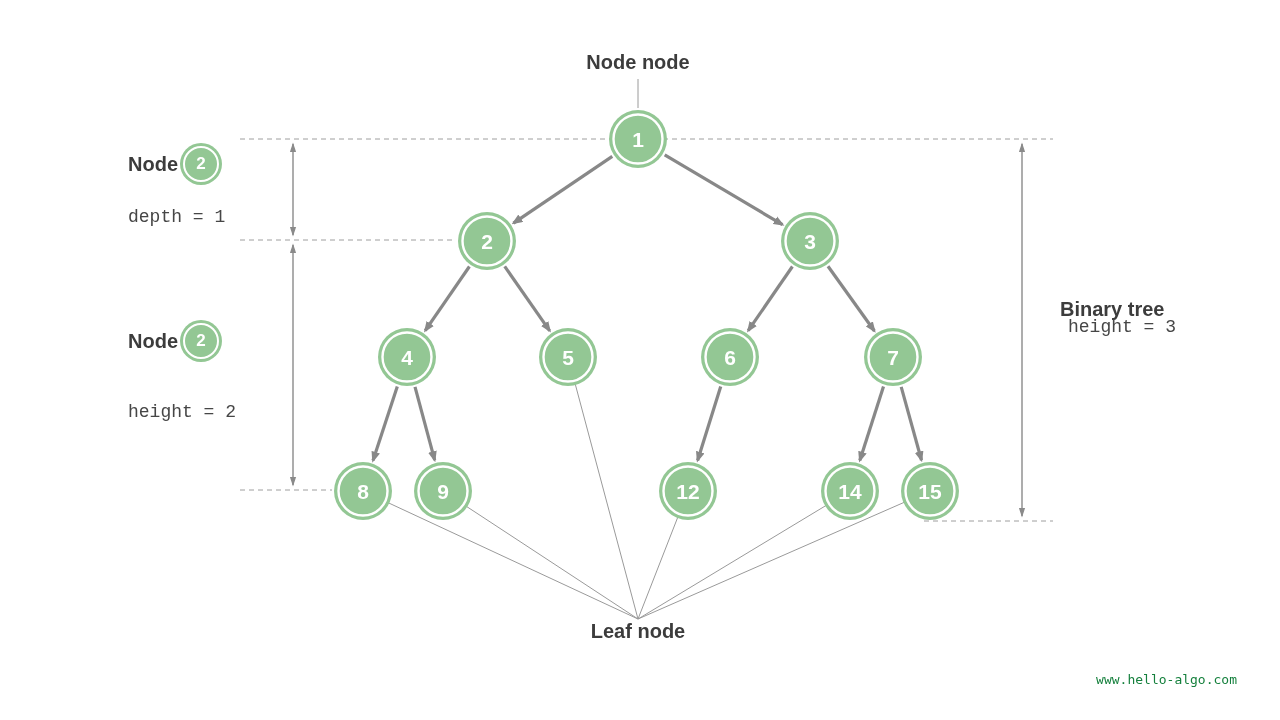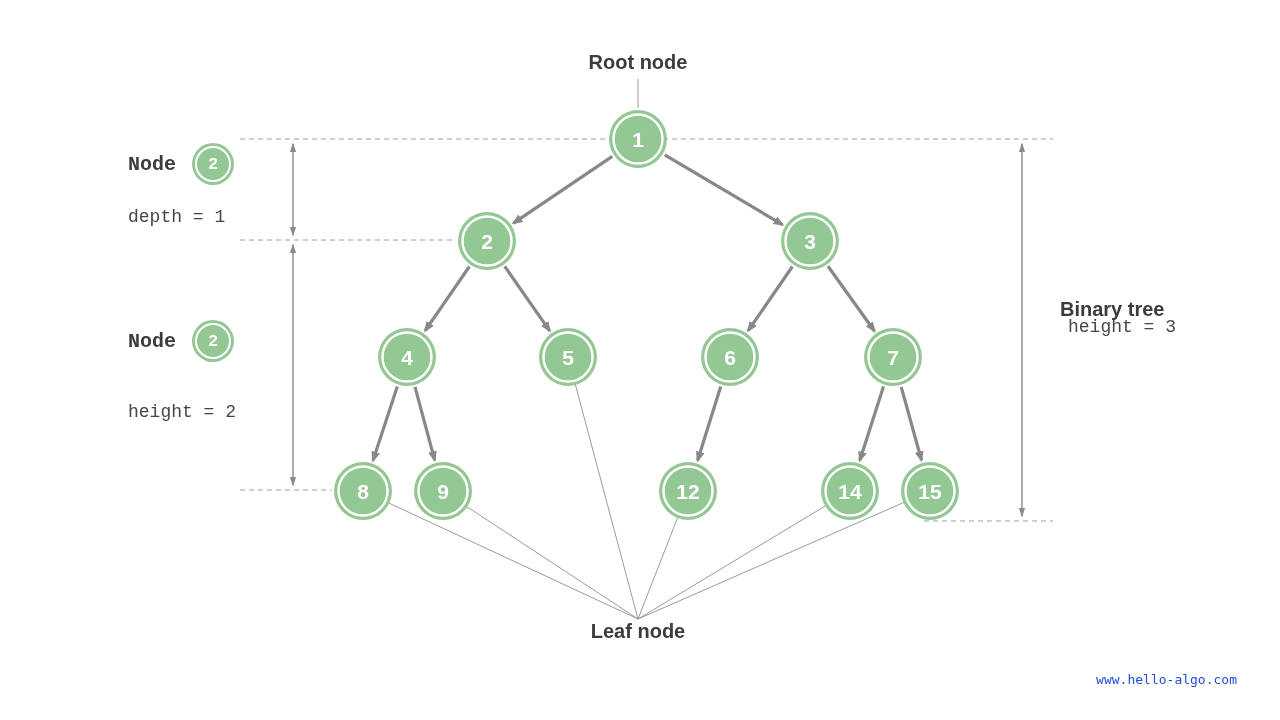--- a/index.html
+++ b/index.html
@@ -5,31 +5,31 @@
   html,body{margin:0;padding:0;background:#fff;}
   .canvas{
     position:relative;width:1280px;height:720px;background:#ffffff;overflow:hidden;
     font-family:"Liberation Sans",sans-serif;color:#3c3c3c;
   }
   .canvas svg{position:absolute;left:0;top:0;}
   .lbl{position:absolute;font-weight:bold;font-size:20px;color:#3c3c3c;white-space:nowrap;}
   .lbl.center{transform:translateX(-50%);}
   .mono{position:absolute;font-family:Liberation Mono, monospace;
         font-size:18px;color:#464646;white-space:nowrap;}
-  .anno-row{position:absolute;display:flex;align-items:center;gap:19px;font-family:Liberation Mono, monospace;}
+  .anno-row{position:absolute;display:flex;align-items:center;gap:5px;}
   .badge{
     box-sizing:border-box;width:36px;height:36px;border-radius:50%;
     background:#93c794;border:2px solid #ffffff;box-shadow:0 0 0 3px #93c794;
     display:flex;align-items:center;justify-content:center;
     color:#fff;font-weight:bold;font-size:17px;
   }
   .watermark{
     position:absolute;right:43px;top:672px;
     font-family:"DejaVu Sans Mono","Liberation Mono",monospace;
-    font-size:13px;color:#1d4ed8;white-space:nowrap;
+    font-size:13px;color:#15803d;white-space:nowrap;
   }
   .node-num{
     font-family:"Liberation Sans",sans-serif;font-weight:bold;font-size:21px;fill:#ffffff;
   }
 </style>
 </head>
 <body>
 
 <div class="canvas">
 
@@ -138,21 +138,21 @@
         <text class="node-num" x="850" y="491" text-anchor="middle" dominant-baseline="central">14</text>
       </g>
       <g>
         <circle cx="930" cy="491" r="29" fill="#93c794"></circle>
         <circle cx="930" cy="491" r="24.5" fill="none" stroke="#ffffff" stroke-width="2.4"></circle>
         <text class="node-num" x="930" y="491" text-anchor="middle" dominant-baseline="central">15</text>
       </g>
     </g>
   </svg>
 
-  <div class="lbl center" style="left:638px;top:51px;">Root node</div>
+  <div class="lbl center" style="left:638px;top:51px;">Node node</div>
 
   <div class="lbl center" style="left:638px;top:620px;">Leaf node</div>
 
   <div class="anno-row" style="left:128px;top:146px;">
     <span class="lbl" style="position:static;">Node</span>
     <span class="badge">2</span>
   </div>
   <div class="mono" style="left:128px;top:207px;">depth = 1</div>
 
   <div class="anno-row" style="left:128px;top:323px;">

